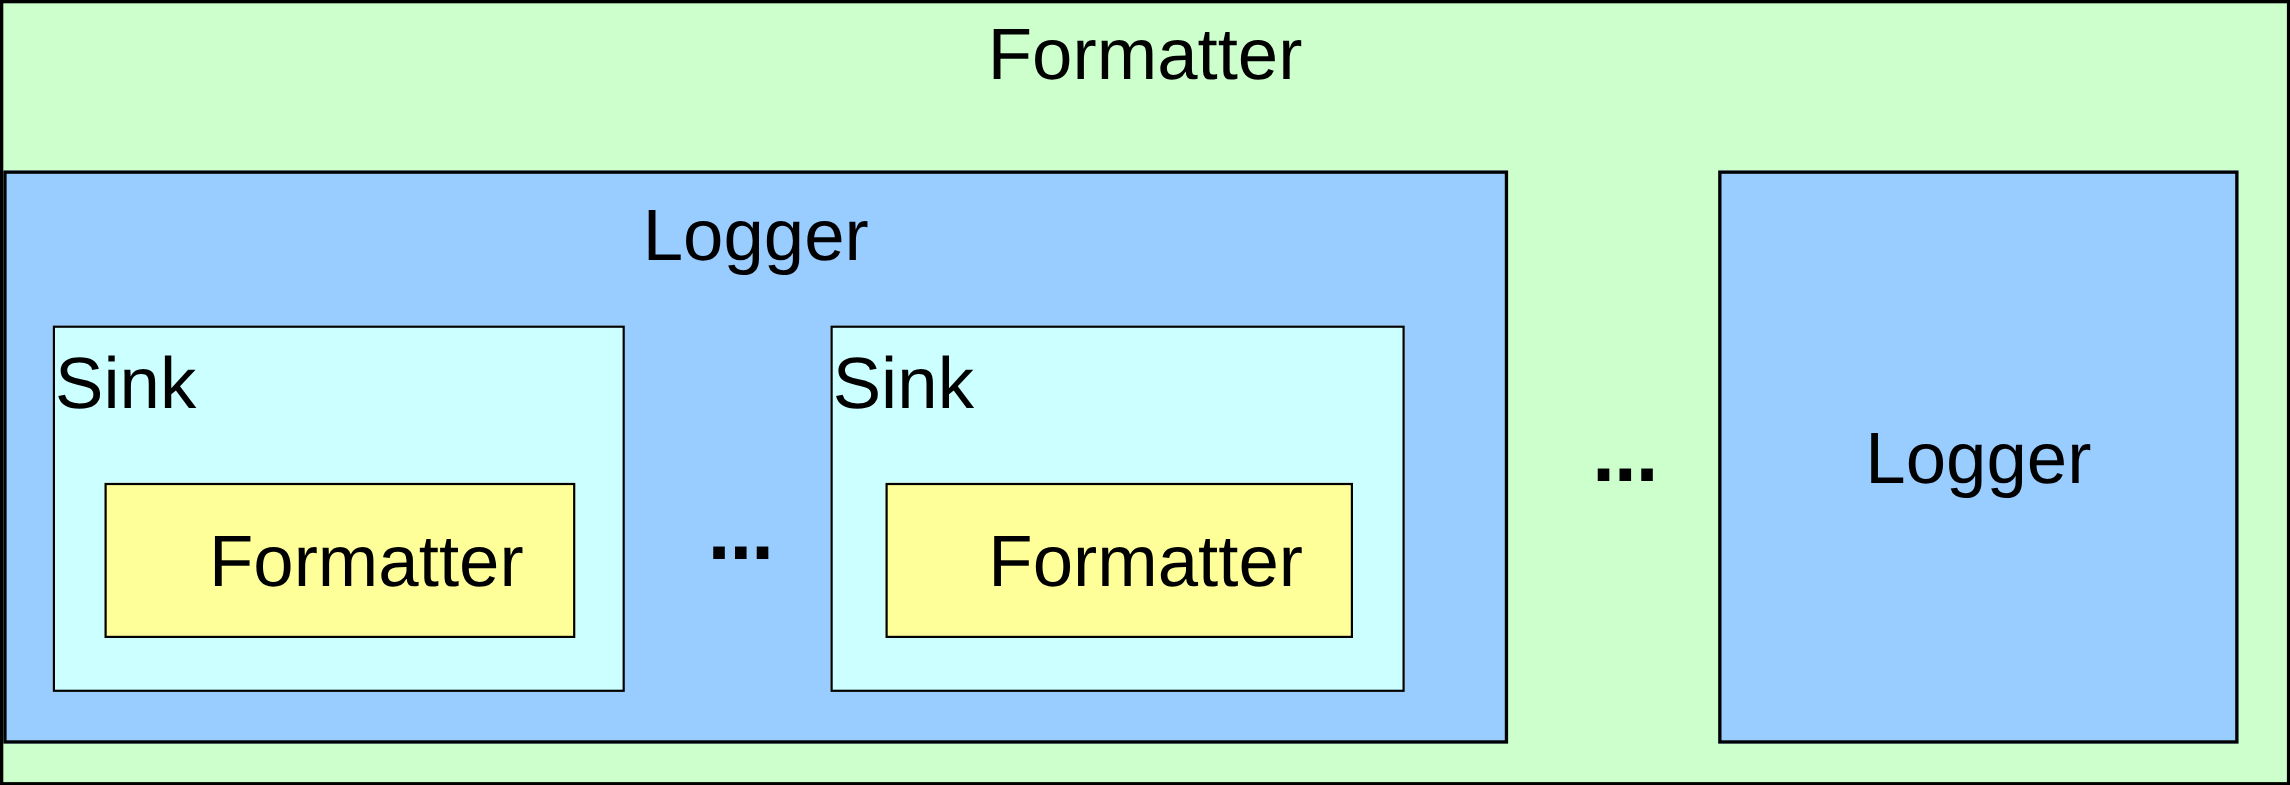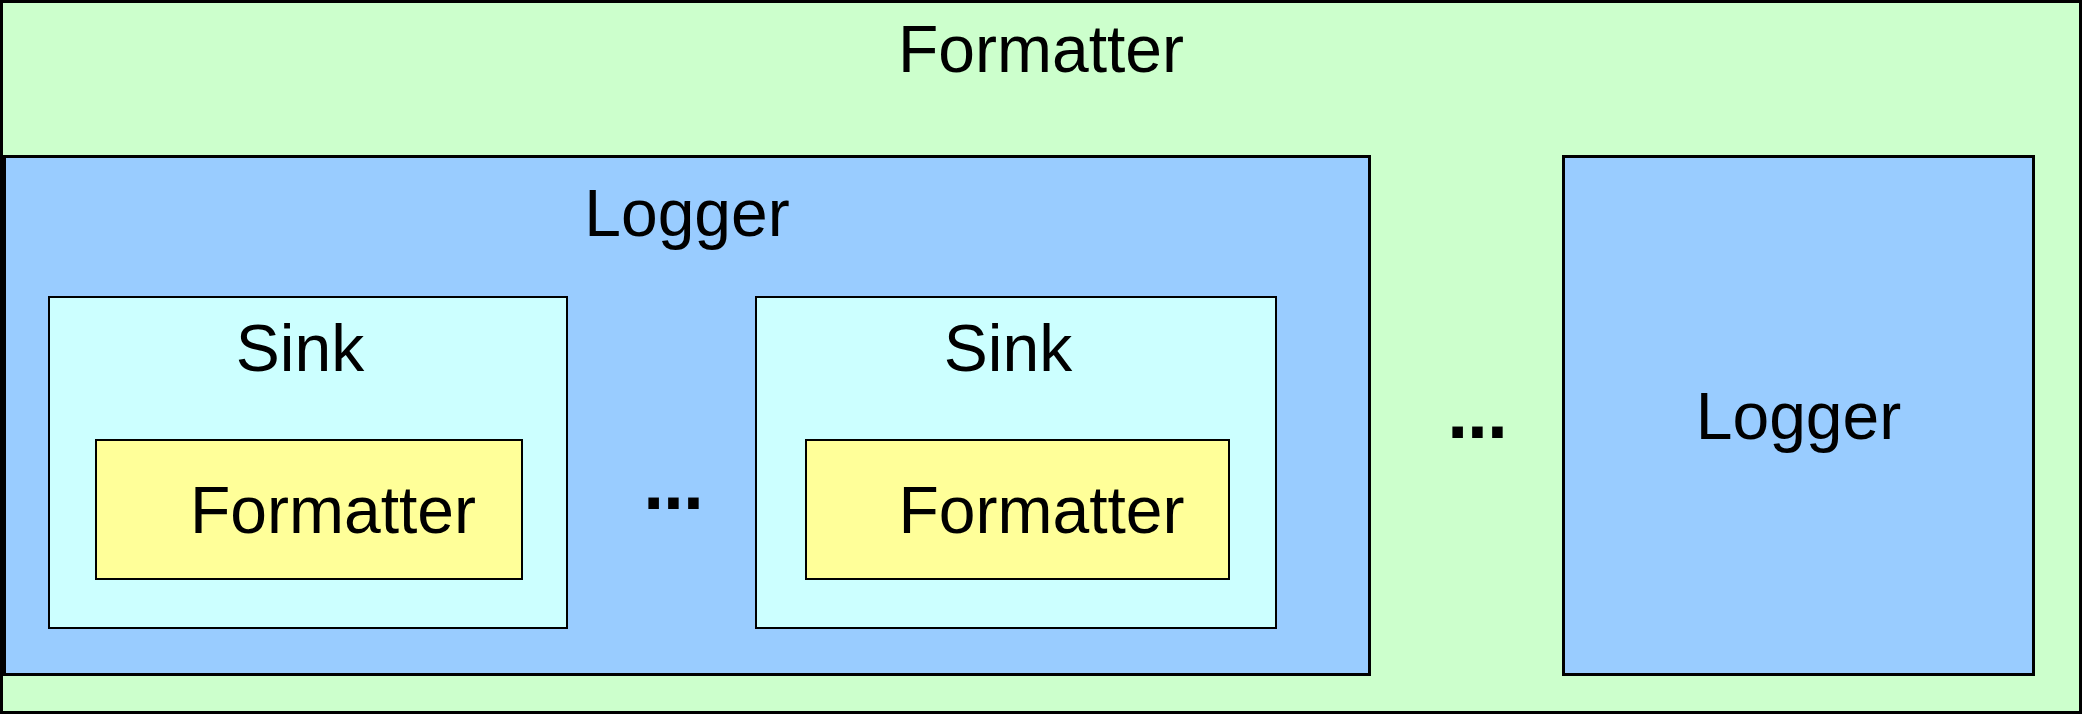--- a/index.html
+++ b/index.html
@@ -73,21 +73,20 @@
     background: var(--sink-bg);
     border: 2px solid var(--border);
   }
   .sink-1 { left: 42px;  width: 520px; }
   .sink-2 { left: 749px; width: 522px; }
   .sink-title {
     position: absolute;
     top: 17px;
     left: 0;
     right: 16px;
-    text-align: center;
   }
   .formatter {
     position: absolute;
     top: 141px;
     height: 141px;
     background: var(--formatter-bg);
     border: 2px solid var(--border);
     display: flex;
     align-items: center;
     justify-content: center;

